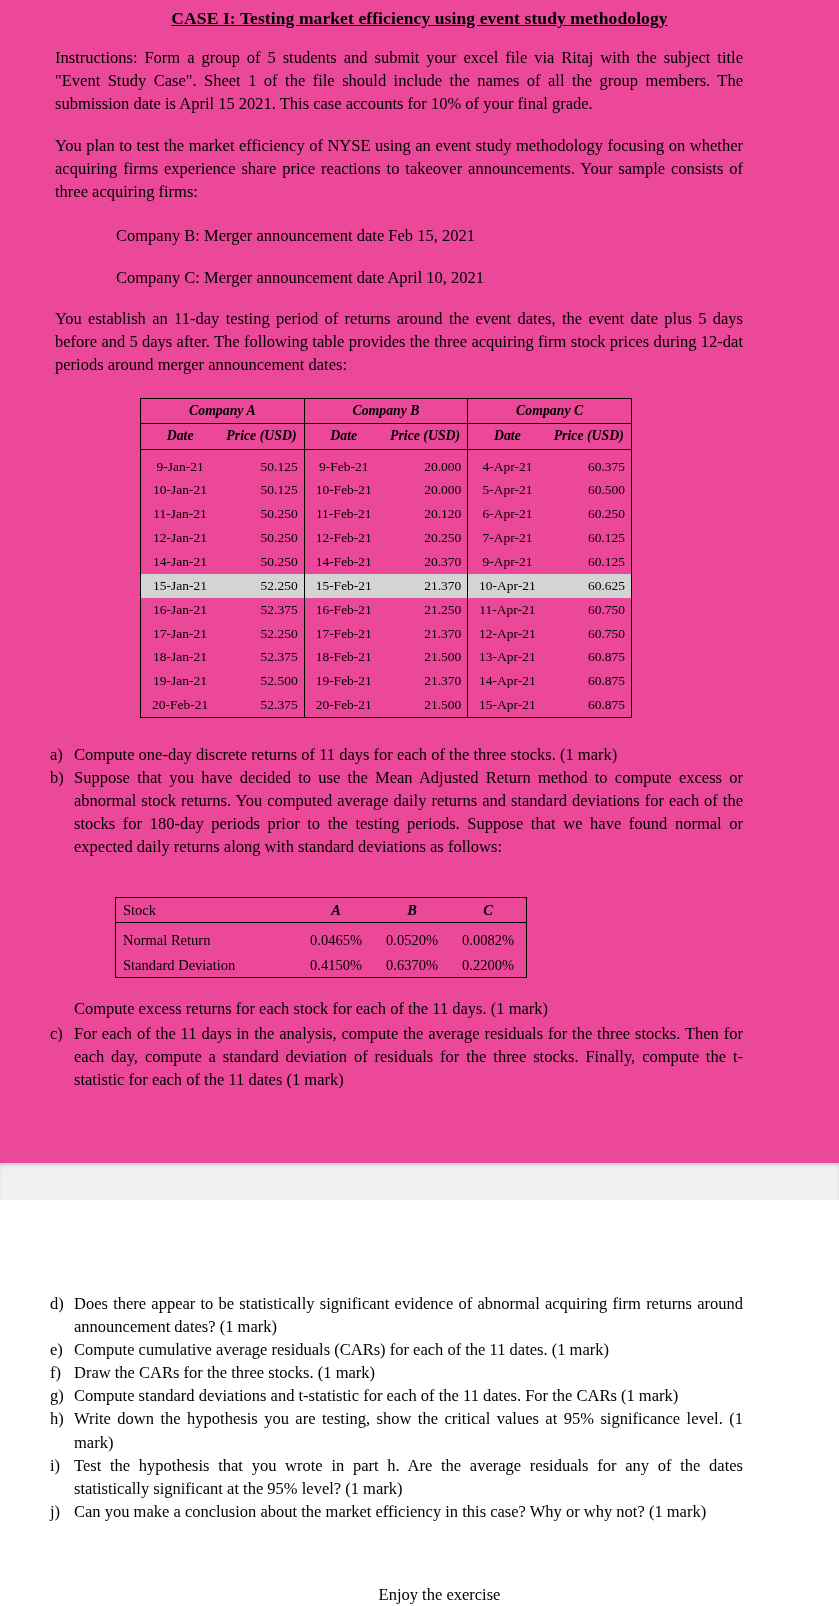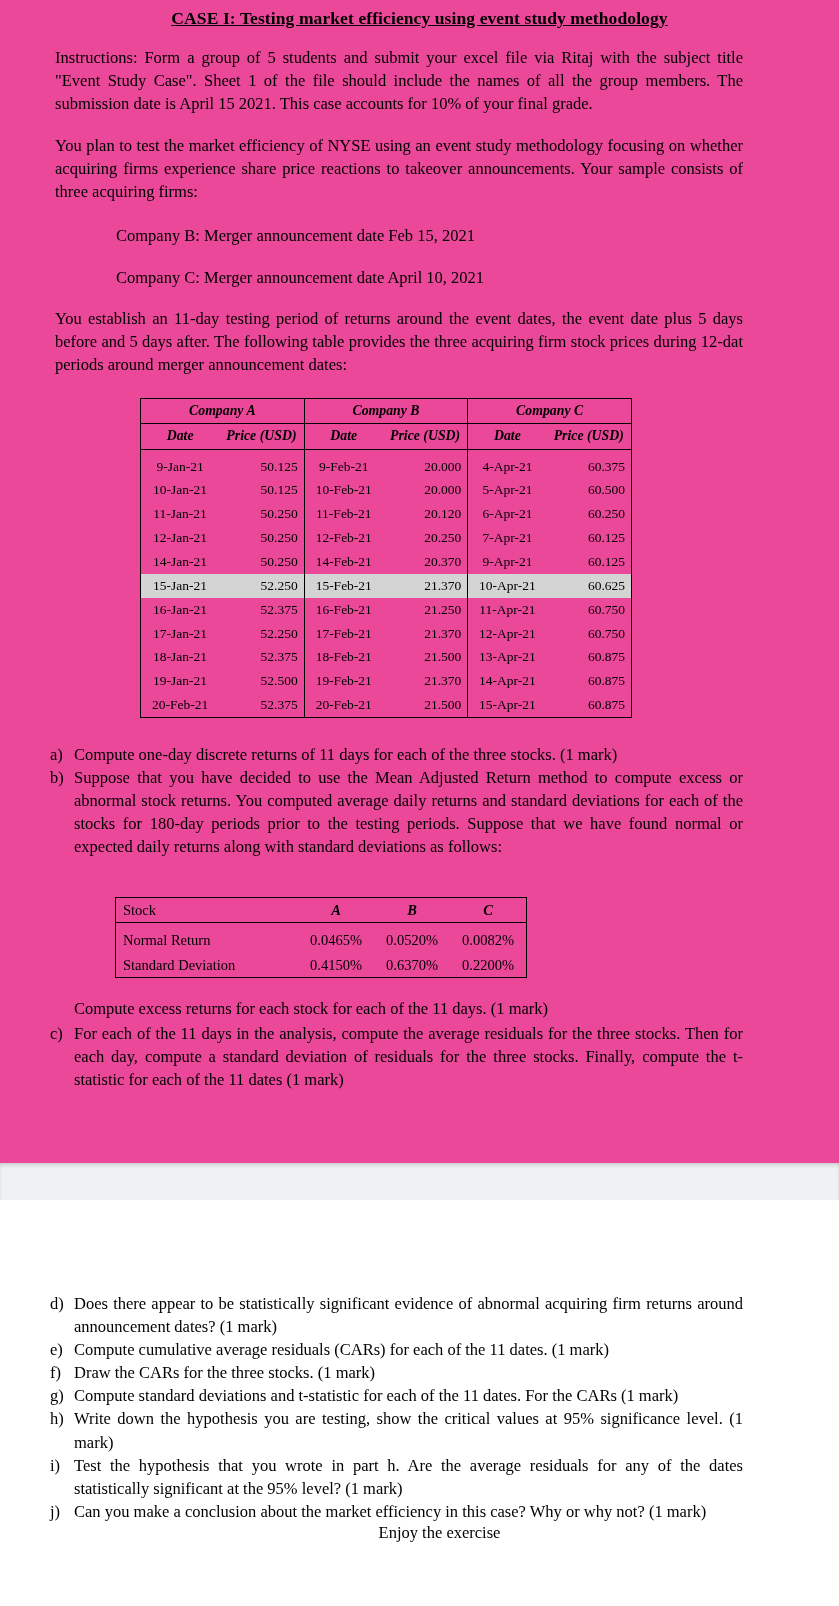--- a/index.html
+++ b/index.html
@@ -162,20 +162,21 @@
     margin-top: 19px;
   }
   .qlist.list-c { margin-top: 2px; }
 
   
   .qlist.list-d { margin-top: 92px; }
 
   .closing {
     text-align: center;
     font-size: 16.5px;
+    margin-top: 62px;
     padding-left: 40px;
   }
 </style>
 </head>
 <body>
 
 <div class="page">
 
   <div class="sheet-one">
 

